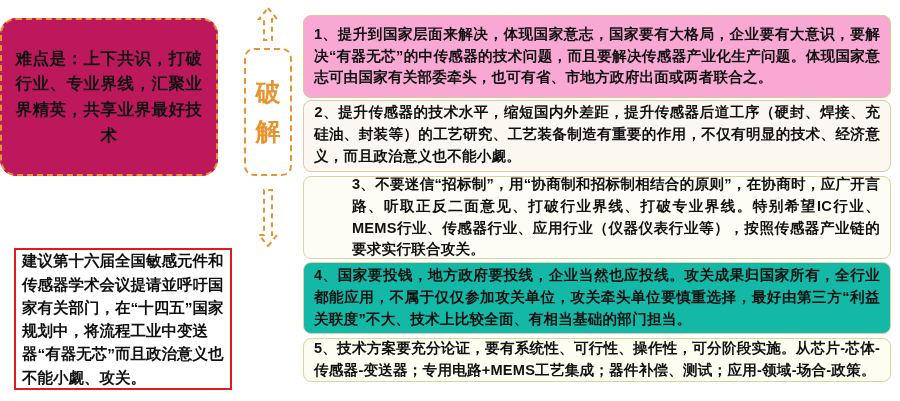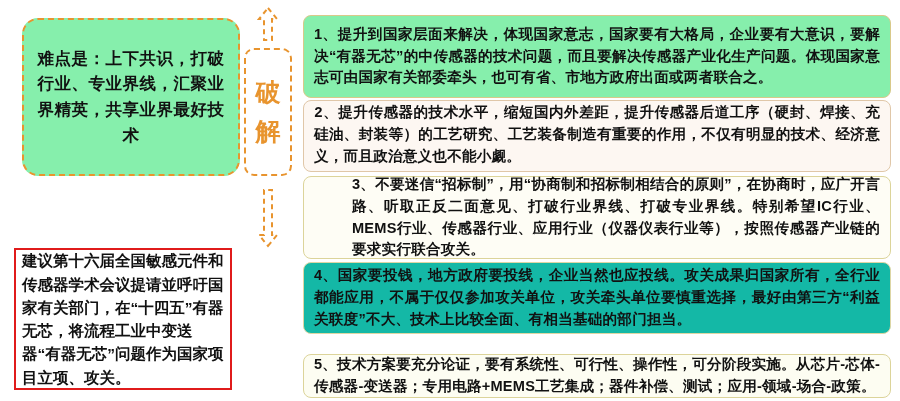--- a/index.html
+++ b/index.html
@@ -14,27 +14,27 @@
     position: relative;
     width: 900px;
     height: 401px;
     background: #ffffff;
     overflow: hidden;
   }
 
   
   .left-top {
     position: absolute;
-    left: 22px;
+    left: 0;
     top: 18px;
     width: 218px;
     height: 158px;
     border: 2px dashed #e8942e;
     border-radius: 16px;
-    background: #86efac;
+    background: #be185d;
     box-sizing: border-box;
     display: flex;
     align-items: center;
     justify-content: center;
   }
   .left-top .txt {
     font-size: 16.5px;
     font-weight: bold;
     color: #111111;
     line-height: 1.55;
@@ -97,50 +97,50 @@
   .arrow svg { display: block; }
 
   
   .item {
     position: absolute;
     left: 303px;
     width: 588px;
     box-sizing: border-box;
     border: 1px solid #d9c98a;
     border-radius: 8px;
-    background: #86efac;
+    background: #f9a8d4;
     padding: 6px 10px 6px 10px;
     display: flex;
     align-items: center;
   }
   .item .itext {
     font-size: 14.6px;
     font-weight: bold;
     color: #111111;
     line-height: 1.5;
     text-align: justify;
     letter-spacing: 0.2px;
   }
   .item-1 { top: 15px;  height: 83px; }
   .item-2 { top: 100px; height: 72px; background: #fdf7f2; border-color: #e0c7a8; font-family: Liberation Mono, monospace; }
   .item-3 { top: 176px; height: 83px; background: #fefdf5; border-color: #dcd49a; padding-left: 48px; }
   .item-4 { top: 262px; height: 72px; background: #14b8a6; border-color: #ddd6a4; }
-  .item-5 { top: 338px; height: 44px; background: #fdfdf2; border-color: #dcd49a; margin-top: 16px; }
+  .item-5 { top: 338px; height: 44px; background: #fdfdf2; border-color: #dcd49a; }
 </style>
 </head>
 <body>
 
 <div id="canvas">
 
   <div class="left-top">
     <div class="txt">难点是：上下共识，打破行业、专业界线，汇聚业界精英，共享业界最好技术</div>
   </div>
 
   <div class="left-bottom">
-    <div class="txt">建议第十六届全国敏感元件和传感器学术会议提请並呼吁国家有关部门，在“十四五”有器无芯，将流程工业中变送器“有器无芯”问题作为国家项目立项、攻关。</div>
+    <div class="txt">建议第十六届全国敏感元件和传感器学术会议提请並呼吁国家有关部门，在“十四五”国家规划中，将流程工业中变送器“有器无芯”而且政治意义也不能小觑、攻关。</div>
   </div>
 
   <div class="arrow arrow-up">
     <svg width="22" height="36" viewBox="0 0 22 36">
       <path d="M11 2 L20 13 L15 13 L15 34 L7 34 L7 13 L2 13 Z" fill="none" stroke="#e8942e" stroke-width="2" stroke-dasharray="5,4"></path>
     </svg>
   </div>
 
   <div class="mid-box">
     <div class="ch">破</div>

